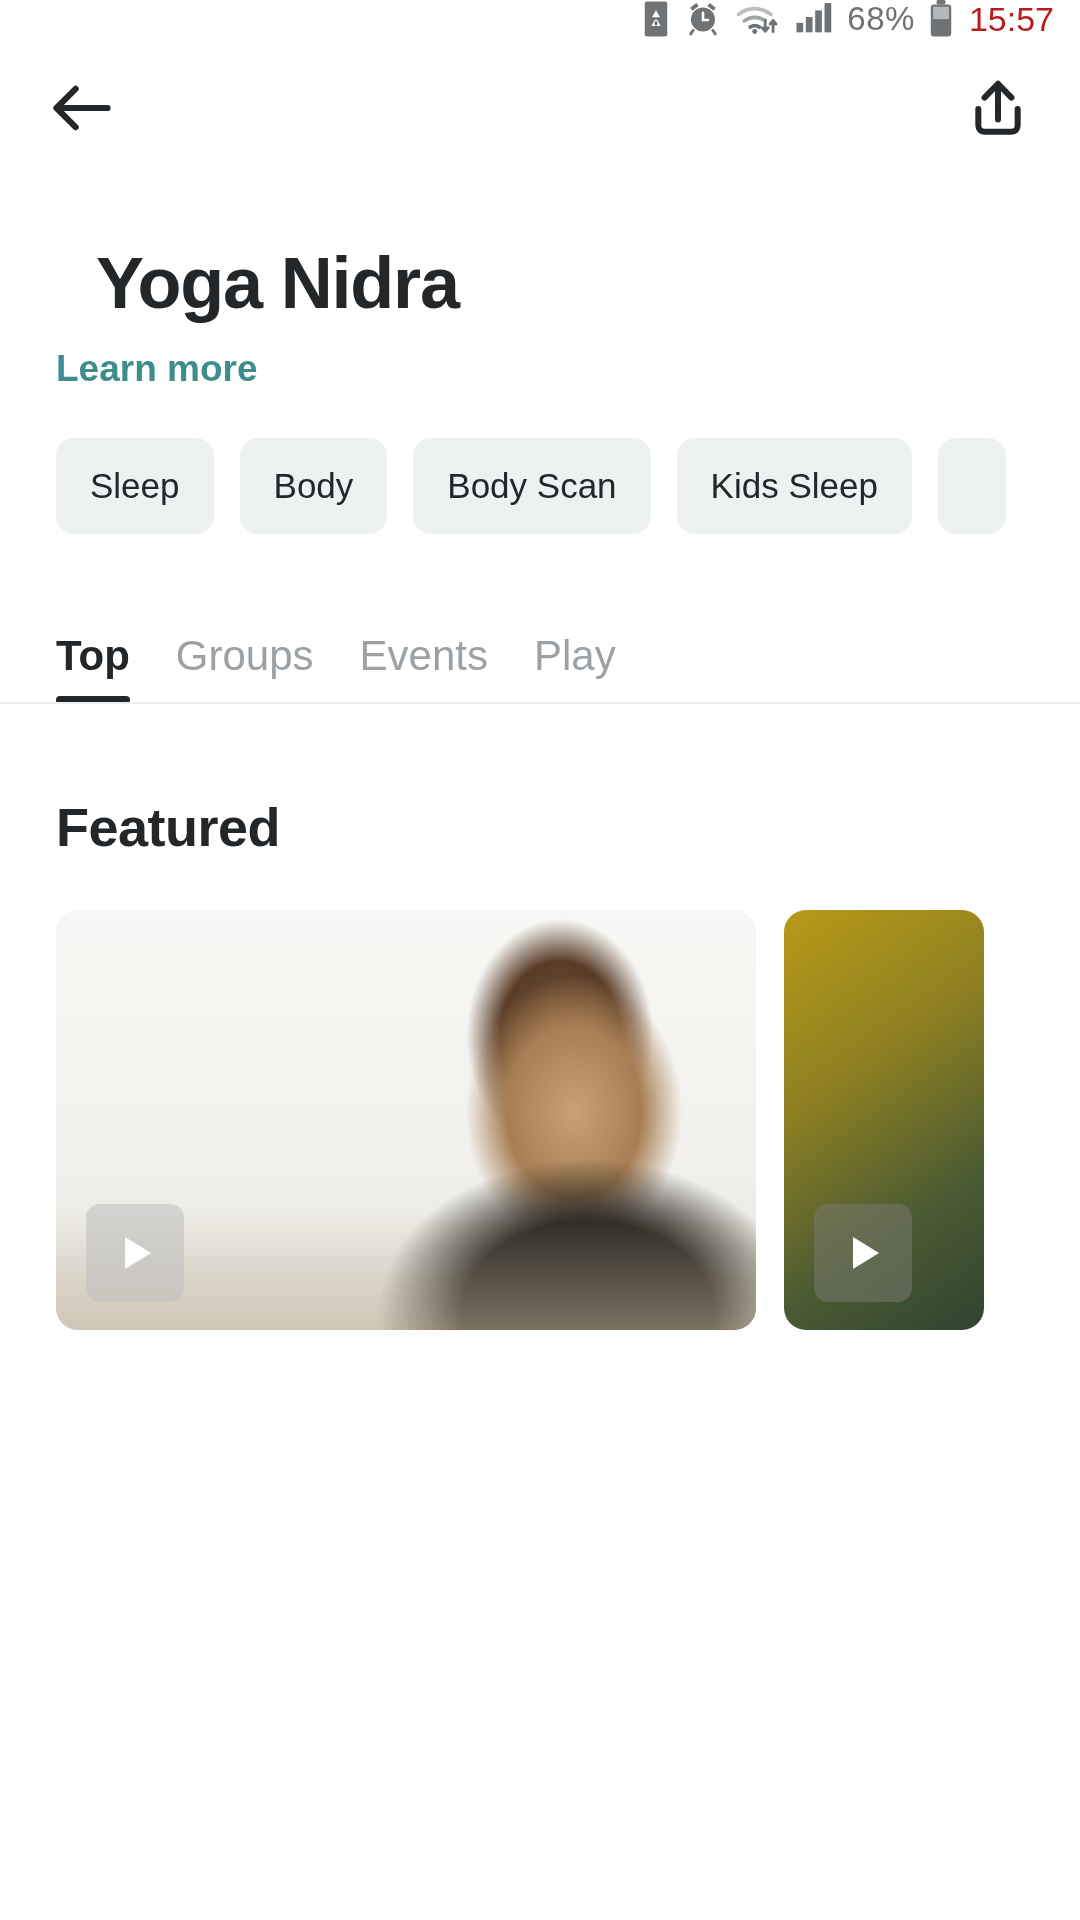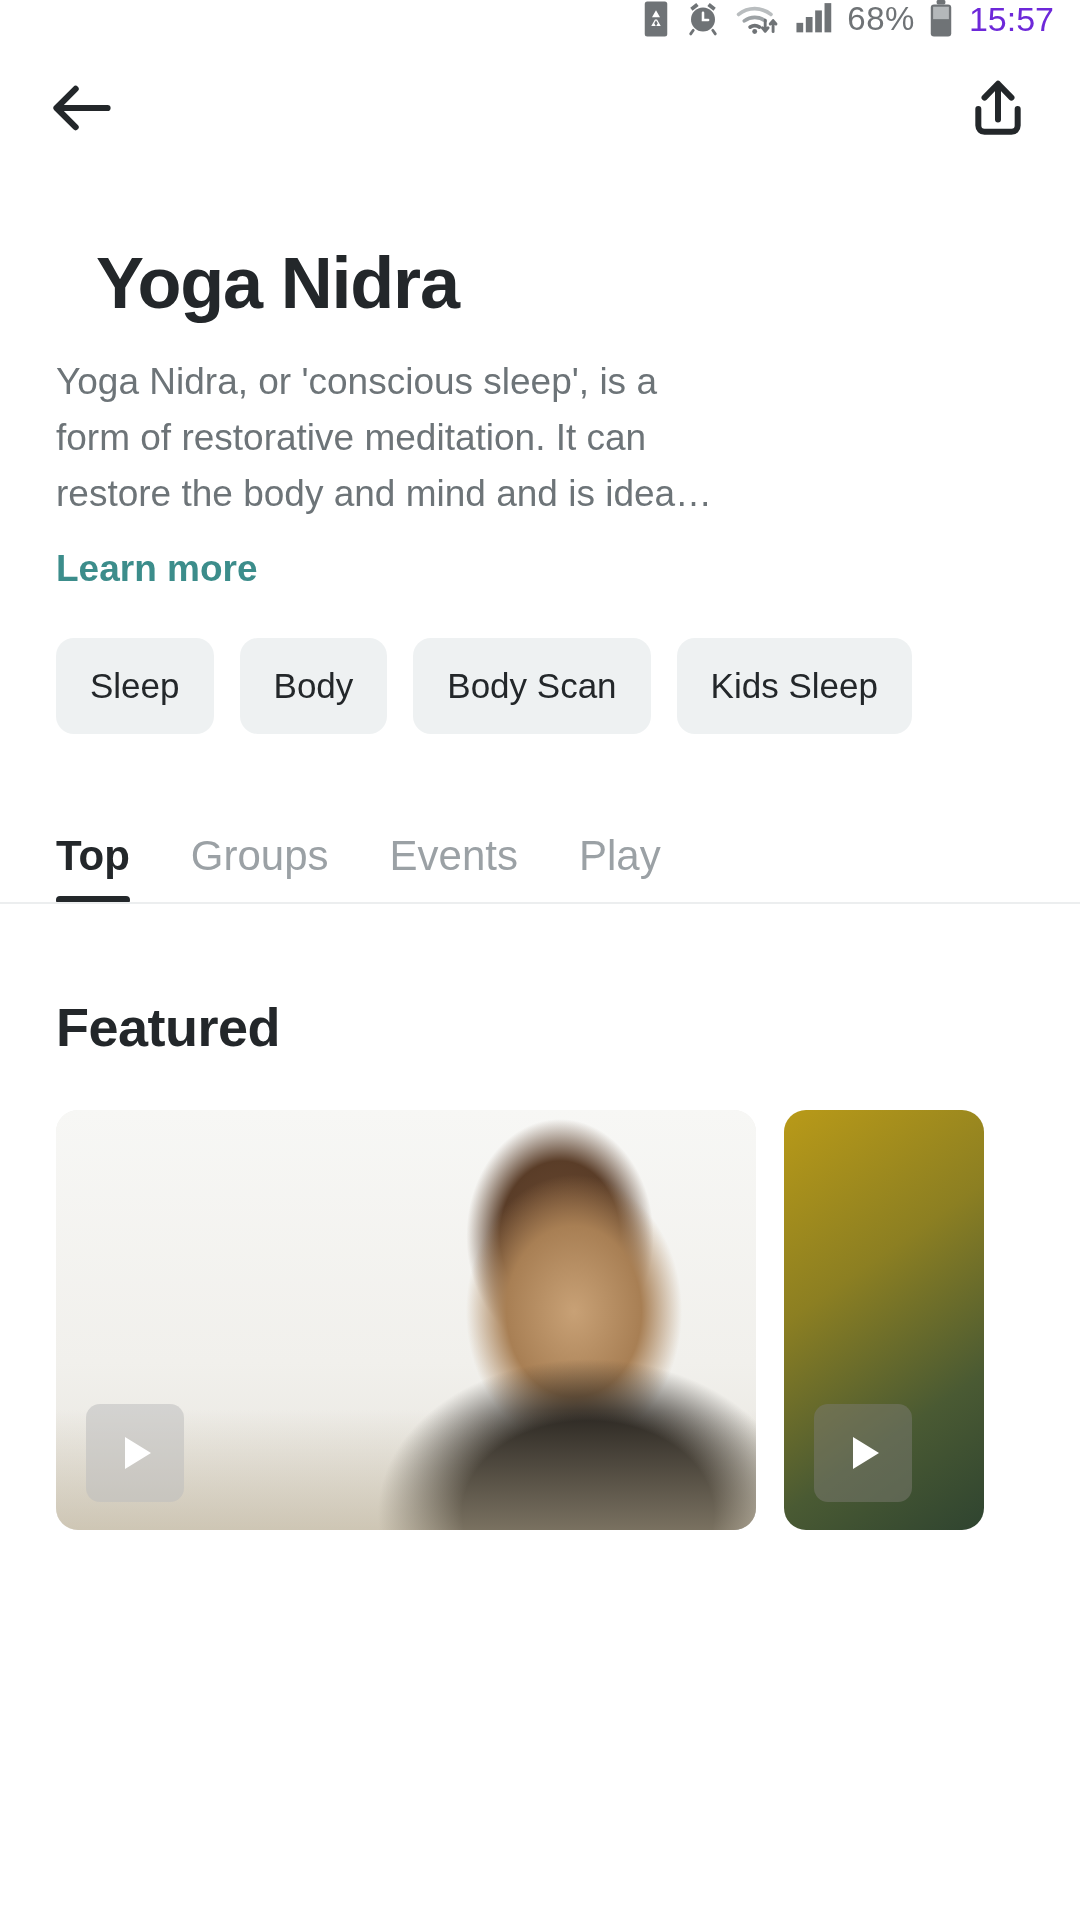--- a/index.html
+++ b/index.html
@@ -16,21 +16,21 @@
     height:58px; width:100%;
     display:flex; align-items:flex-start; justify-content:flex-end;
     padding-right:26px; gap:14px;
     color:#6f7376;
   }
   .sb-icon{ display:flex; align-items:center; }
   .sb-text{
     font-size:33px; color:#6f7376; letter-spacing:.5px;
     font-family:"Liberation Sans", sans-serif;
   }
-  .sb-clock{ font-size:34px; color:#6d28d9; margin-left:2px; }
+  .sb-clock{ font-size:34px; color:#b91c1c; margin-left:2px; }
 
   
   .navbar{
     height:100px; width:100%;
     display:flex; align-items:center; justify-content:space-between;
     padding:0 46px 0 46px;
   }
   .nav-btn{ width:72px; height:72px; display:flex; align-items:center; justify-content:center; }
 
   
@@ -45,32 +45,32 @@
   }
   .learn-more{
     display:inline-block; margin-top:26px;
     font-size:37px; font-weight:bold; color:#3c8d8b;
   }
 
   
   .chip-row{
     display:flex; gap:26px; margin-top:48px;
     padding-left:56px; padding-right:0;
-    width:912px; overflow:hidden;
+    width:1080px; overflow:hidden;
   }
   .chip{
     background:#eef1f2; border-radius:18px;
     height:96px; display:flex; align-items:center; justify-content:center;
     padding:0 34px; flex:0 0 auto;
     font-size:35px; color:#23272a; white-space:nowrap;
   }
 
   
   .tabs{
-    display:flex; align-items:flex-end; gap:61px;
+    display:flex; align-items:flex-end; gap:46px;
     margin-top:62px; padding-left:56px;
     width:1080px; overflow:hidden;
     border-bottom:2px solid #eceeef;
     height:108px;
   }
   .tab{
     font-size:42px; color:#9ba1a5; white-space:nowrap;
     padding-bottom:22px; position:relative; flex:0 0 auto;
   }
   .tab.active{ color:#23272a; font-weight:bold; }
@@ -183,21 +183,20 @@
   <div class="nav-btn">
     <svg width="56" height="58" viewBox="0 0 26 28">
       <path d="M13 19.5 V2.5 M6.5 9 L13 2.3 L19.5 9" stroke="#23272a" stroke-width="2.9" fill="none" stroke-linecap="round" stroke-linejoin="round"></path>
       <path d="M3.5 14.5 V22.5 a3 3 0 0 0 3 3 H19.5 a3 3 0 0 0 3 -3 V14.5" stroke="#23272a" stroke-width="2.9" fill="none" stroke-linecap="round" stroke-linejoin="round"></path>
     </svg>
   </div>
 </div>
 
 <div class="content">
   <h1 class="page-title">Yoga Nidra</h1>
-  <p class="page-desc">Yoga Nidra, or 'conscious sleep', is a form of restorative meditation. It can restore the body and mind and is idea…</p>
   <a class="learn-more">Learn more</a>
 </div>
 
 <div class="chip-row">
   <div class="chip">Sleep</div>
   <div class="chip">Body</div>
   <div class="chip">Body Scan</div>
   <div class="chip">Kids Sleep</div>
   <div class="chip" style="min-width:60px;"></div>
 </div>

